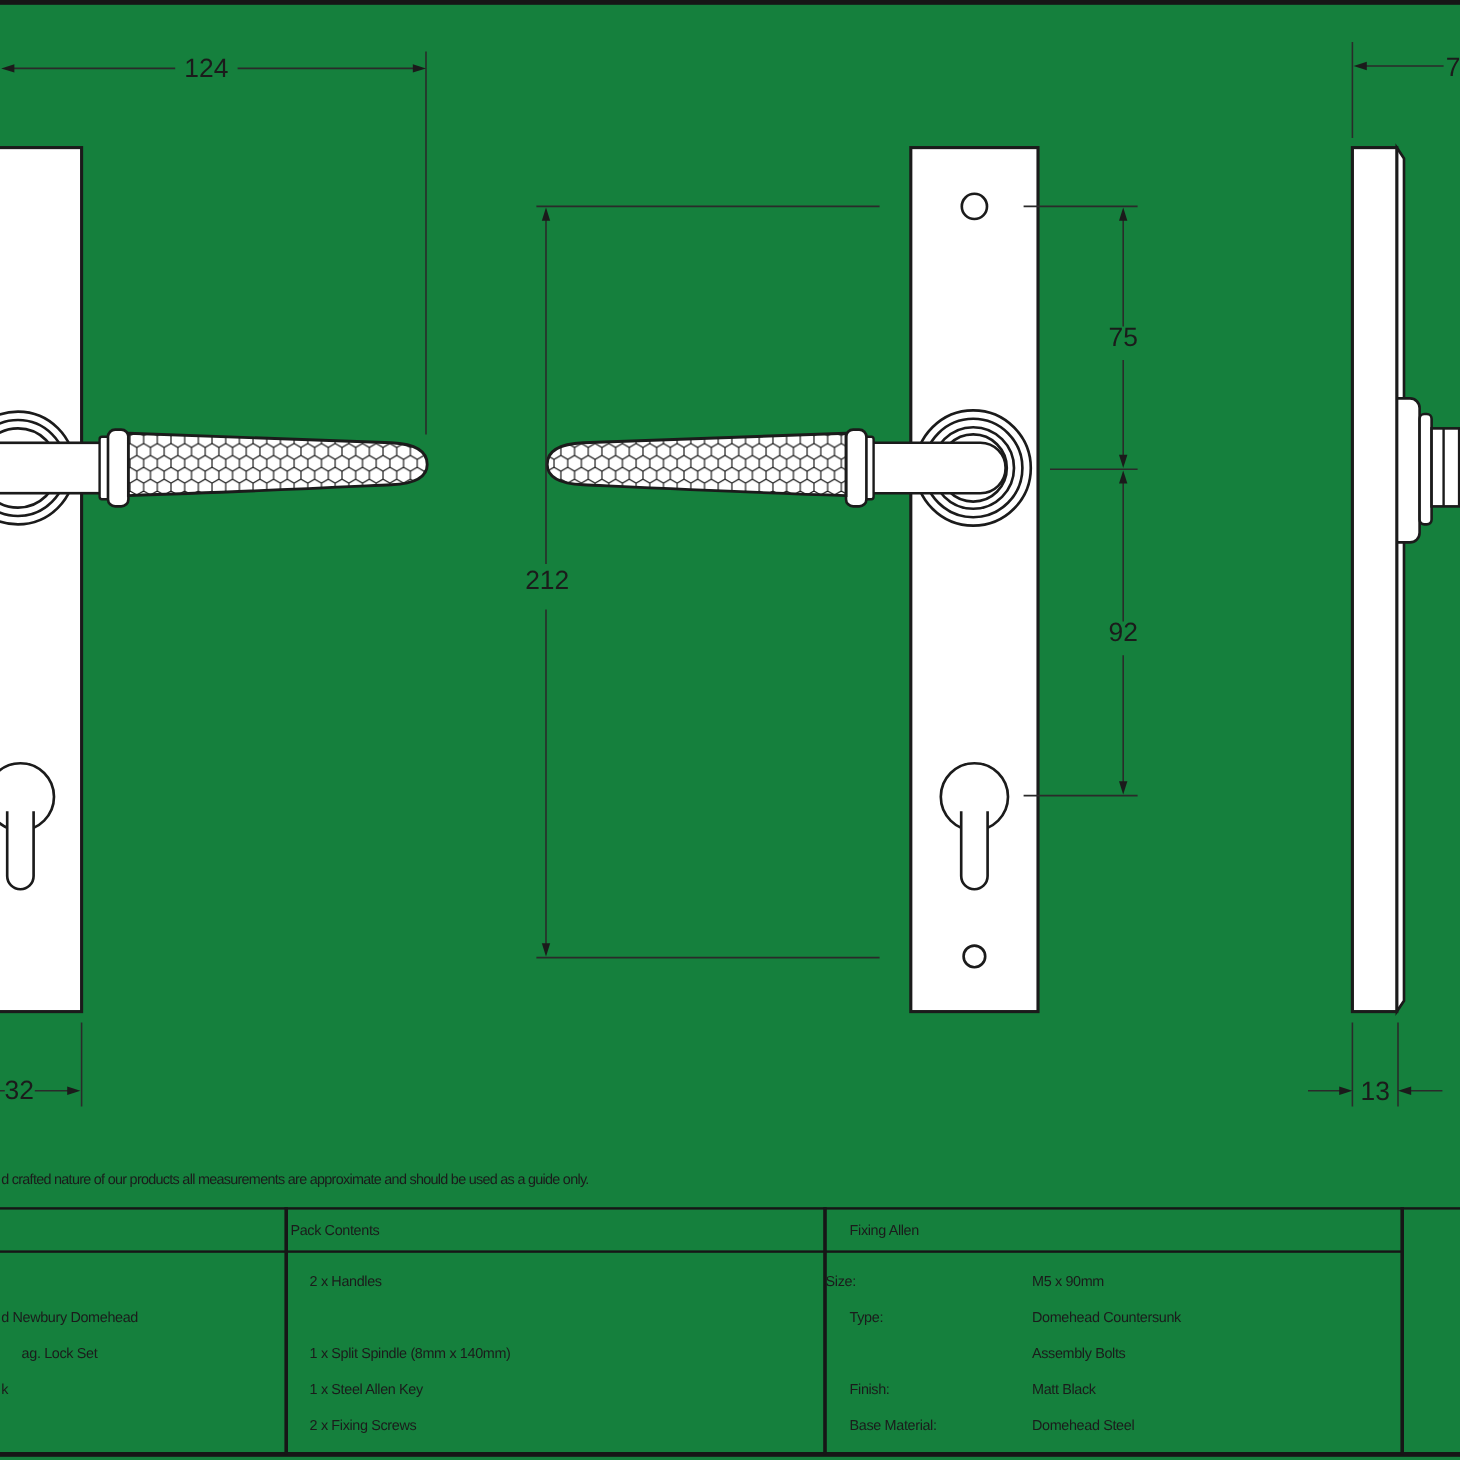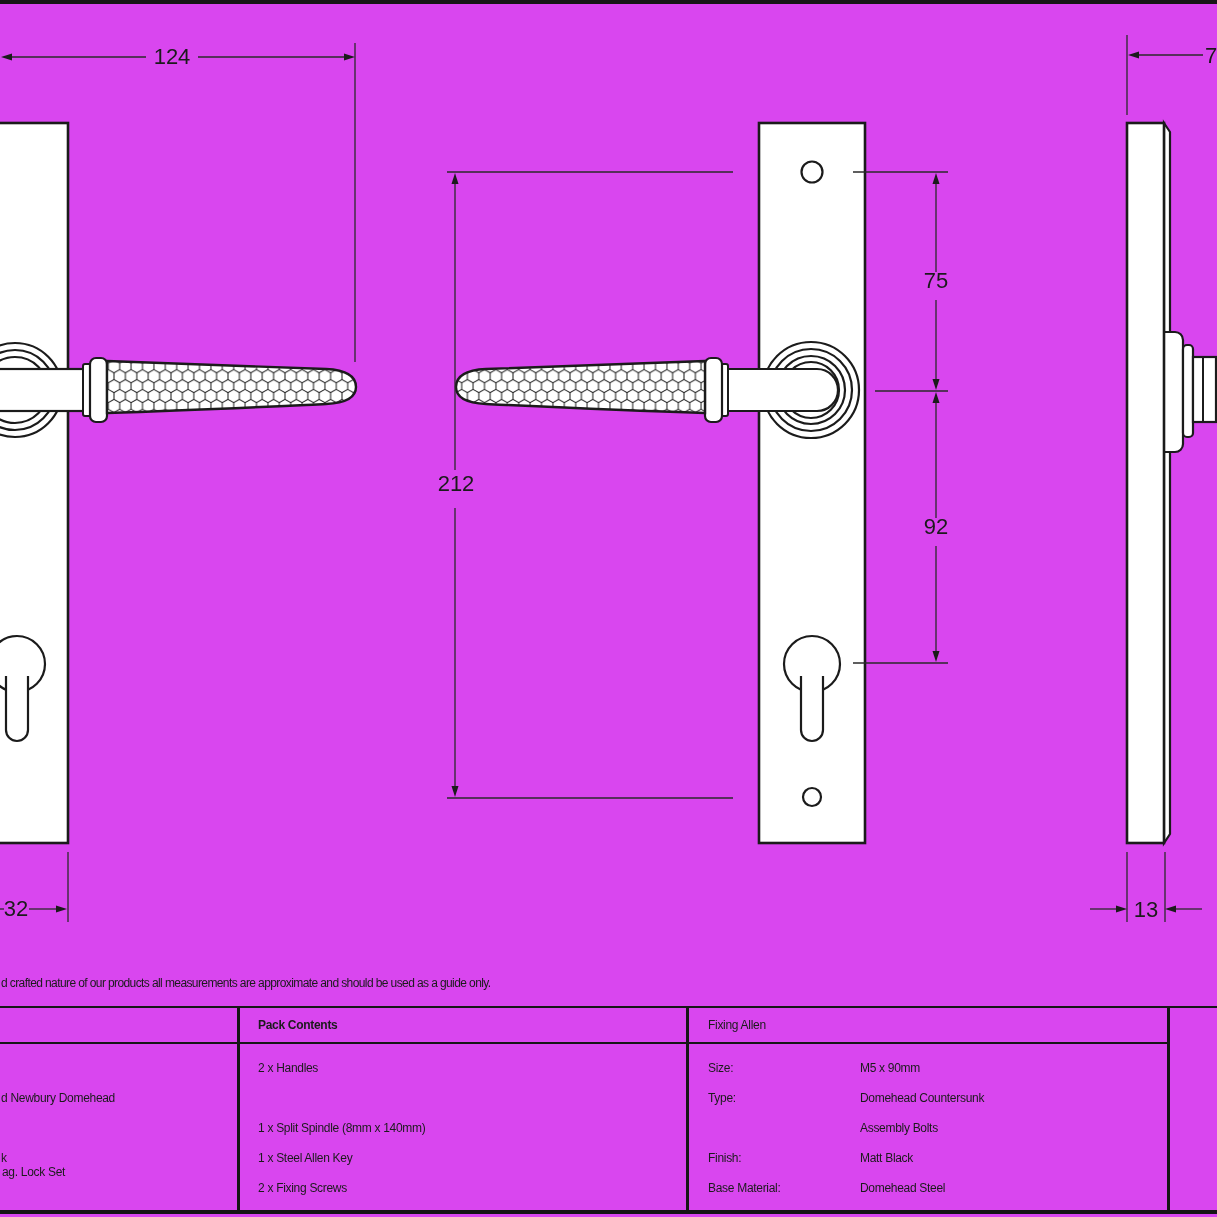--- a/index.html
+++ b/index.html
@@ -1,16 +1,16 @@
 <!DOCTYPE html>
 <html><head>
 <meta charset="utf-8">
 <style>
   html,body{margin:0;padding:0;background:#ffffff;}
-  #stage{position:relative;width:1217px;height:1217px;background:#d946ef;overflow:hidden;
+  #stage{position:relative;width:1217px;height:1217px;background:#15803d;overflow:hidden;
          font-family:"Liberation Sans", sans-serif;color:#1b1b1b;}
   #drawing{position:absolute;left:0;top:0;}
   .dimtext{font-family:"Liberation Sans", sans-serif;font-size:22px;fill:#1b1b1b;}
   .bordiv{position:absolute;background:#161616;}
   .txt{position:absolute;font-size:12px;letter-spacing:-0.3px;color:#1b1b1b;white-space:nowrap;line-height:24px;}
   .note{letter-spacing:-0.6px;}
 </style>
 </head>
 <body>
 
@@ -136,33 +136,33 @@
   <div class="bordiv" style="left:0;top:951;width:1217px;height:3.5px;"></div>
   <div class="txt note" style="left:1px;top:971px;">d crafted nature of our products all measurements are approximate and should be used as a guide only.</div>
 
   <div class="bordiv" style="left:0;top:1006px;width:1217px;height:2px;"></div>
   <div class="bordiv" style="left:0;top:1042px;width:1168px;height:2px;"></div>
   <div class="bordiv" style="left:0;top:1210px;width:1217px;height:4px;"></div>
   <div class="bordiv" style="left:237px;top:1006px;width:2.5px;height:206px;"></div>
   <div class="bordiv" style="left:686px;top:1006px;width:2.5px;height:206px;"></div>
   <div class="bordiv" style="left:1167px;top:1006px;width:2.5px;height:206px;"></div>
 
-  <div class="txt" style="left:258px;top:1013px;font-weight:bold;">Pack Contents</div>
+  <div class="txt" style="left:242px;top:1013px;">Pack Contents</div>
   <div class="txt" style="left:708px;top:1013px;">Fixing Allen</div>
 
   <div class="txt" style="left:1px;top:1086px;">d Newbury Domehead</div>
-  <div class="txt" style="left:2px;top:1116px;margin-top:44px;">ag. Lock Set</div>
+  <div class="txt" style="left:18px;top:1116px;">ag. Lock Set</div>
   <div class="txt" style="left:1px;top:1146px;">k</div>
 
   <div class="txt" style="left:258px;top:1056px;">2 x Handles</div>
   <div class="txt" style="left:258px;top:1116px;text-align:center;">1 x Split Spindle (8mm x 140mm)</div>
   <div class="txt" style="left:258px;top:1146px;">1 x Steel Allen Key</div>
   <div class="txt" style="left:258px;top:1176px;">2 x Fixing Screws</div>
 
-  <div class="txt" style="left:708px;top:1056px;text-align:center;">Size:</div>
+  <div class="txt" style="left:688px;top:1056px;text-align:center;">Size:</div>
   <div class="txt" style="left:860px;top:1056px;">M5 x 90mm</div>
   <div class="txt" style="left:708px;top:1086px;">Type:</div>
   <div class="txt" style="left:860px;top:1086px;">Domehead Countersunk</div>
   <div class="txt" style="left:708px;top:1116px;"></div>
   <div class="txt" style="left:860px;top:1116px;">Assembly Bolts</div>
   <div class="txt" style="left:708px;top:1146px;">Finish:</div>
   <div class="txt" style="left:860px;top:1146px;">Matt Black</div>
   <div class="txt" style="left:708px;top:1176px;">Base Material:</div>
   <div class="txt" style="left:860px;top:1176px;">Domehead Steel</div>
 

